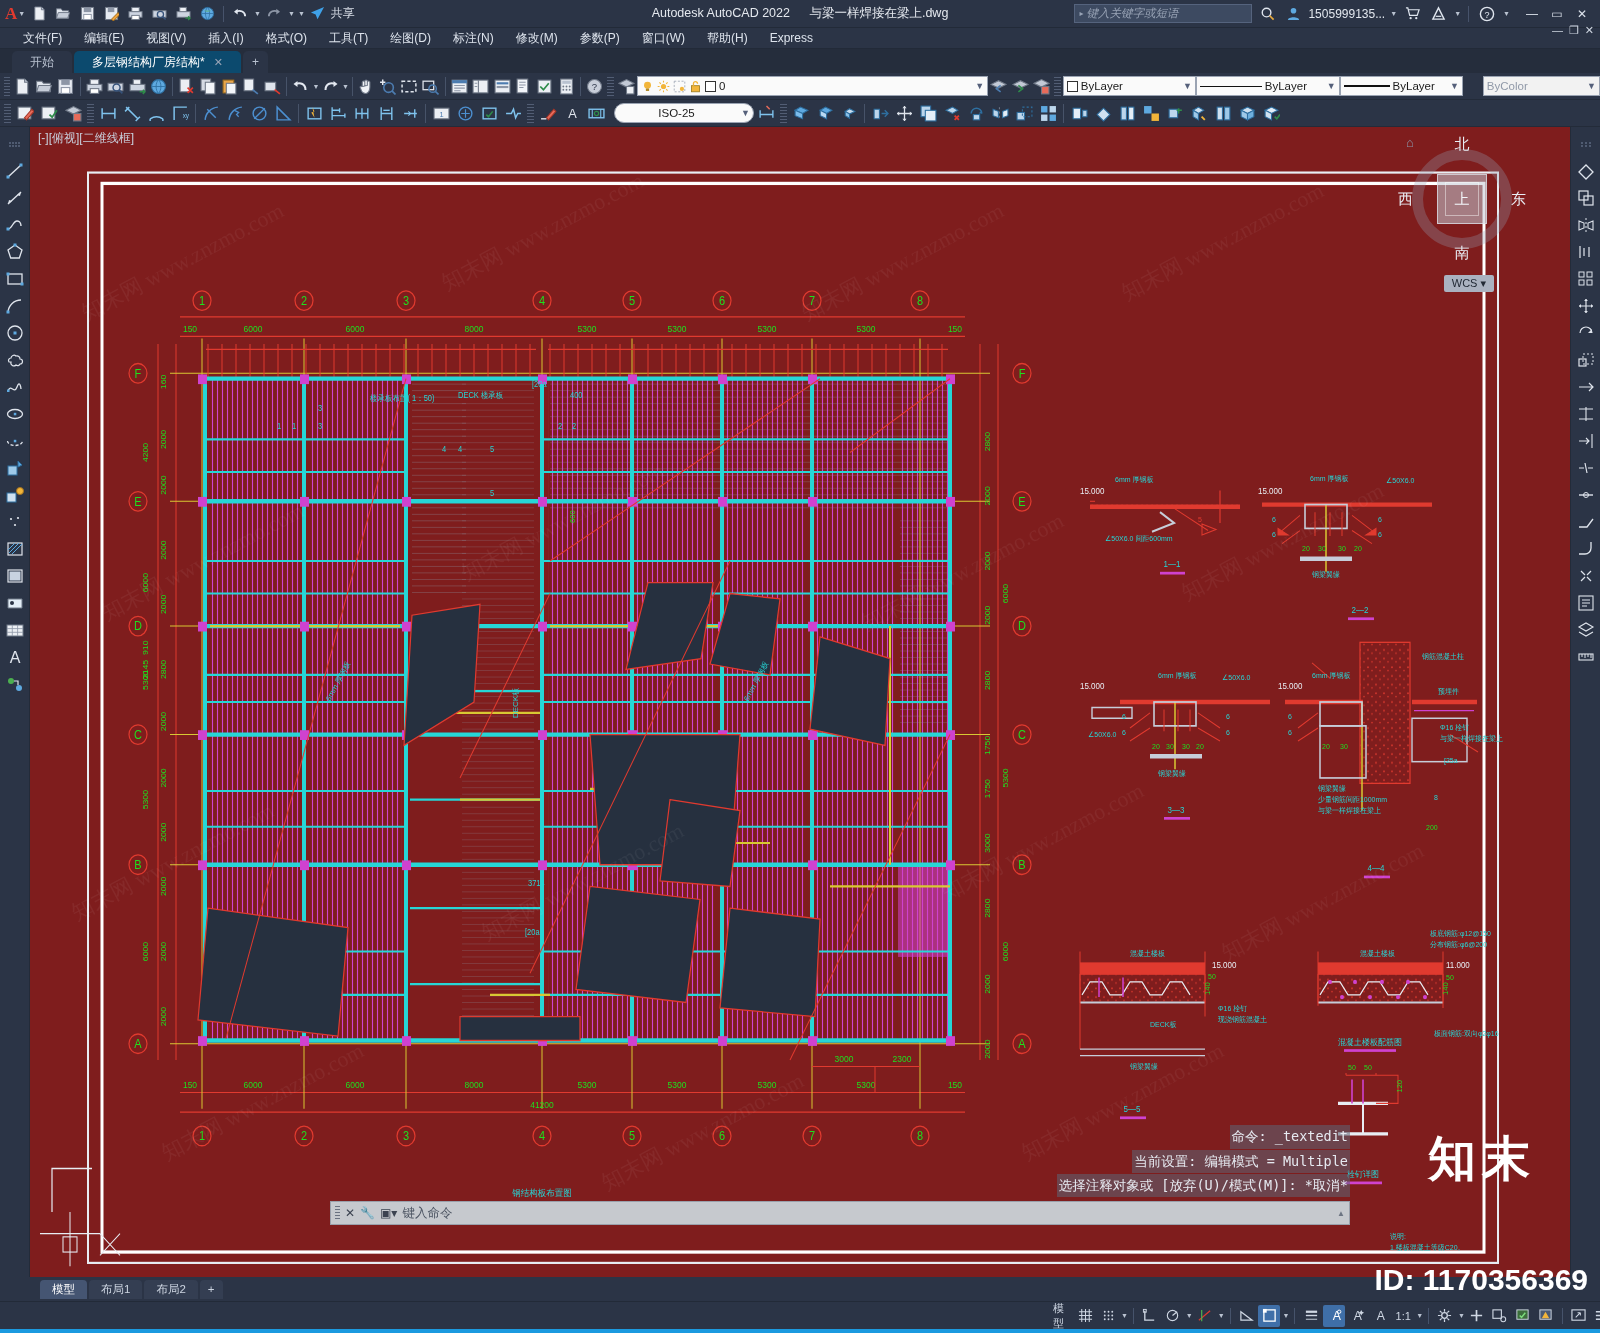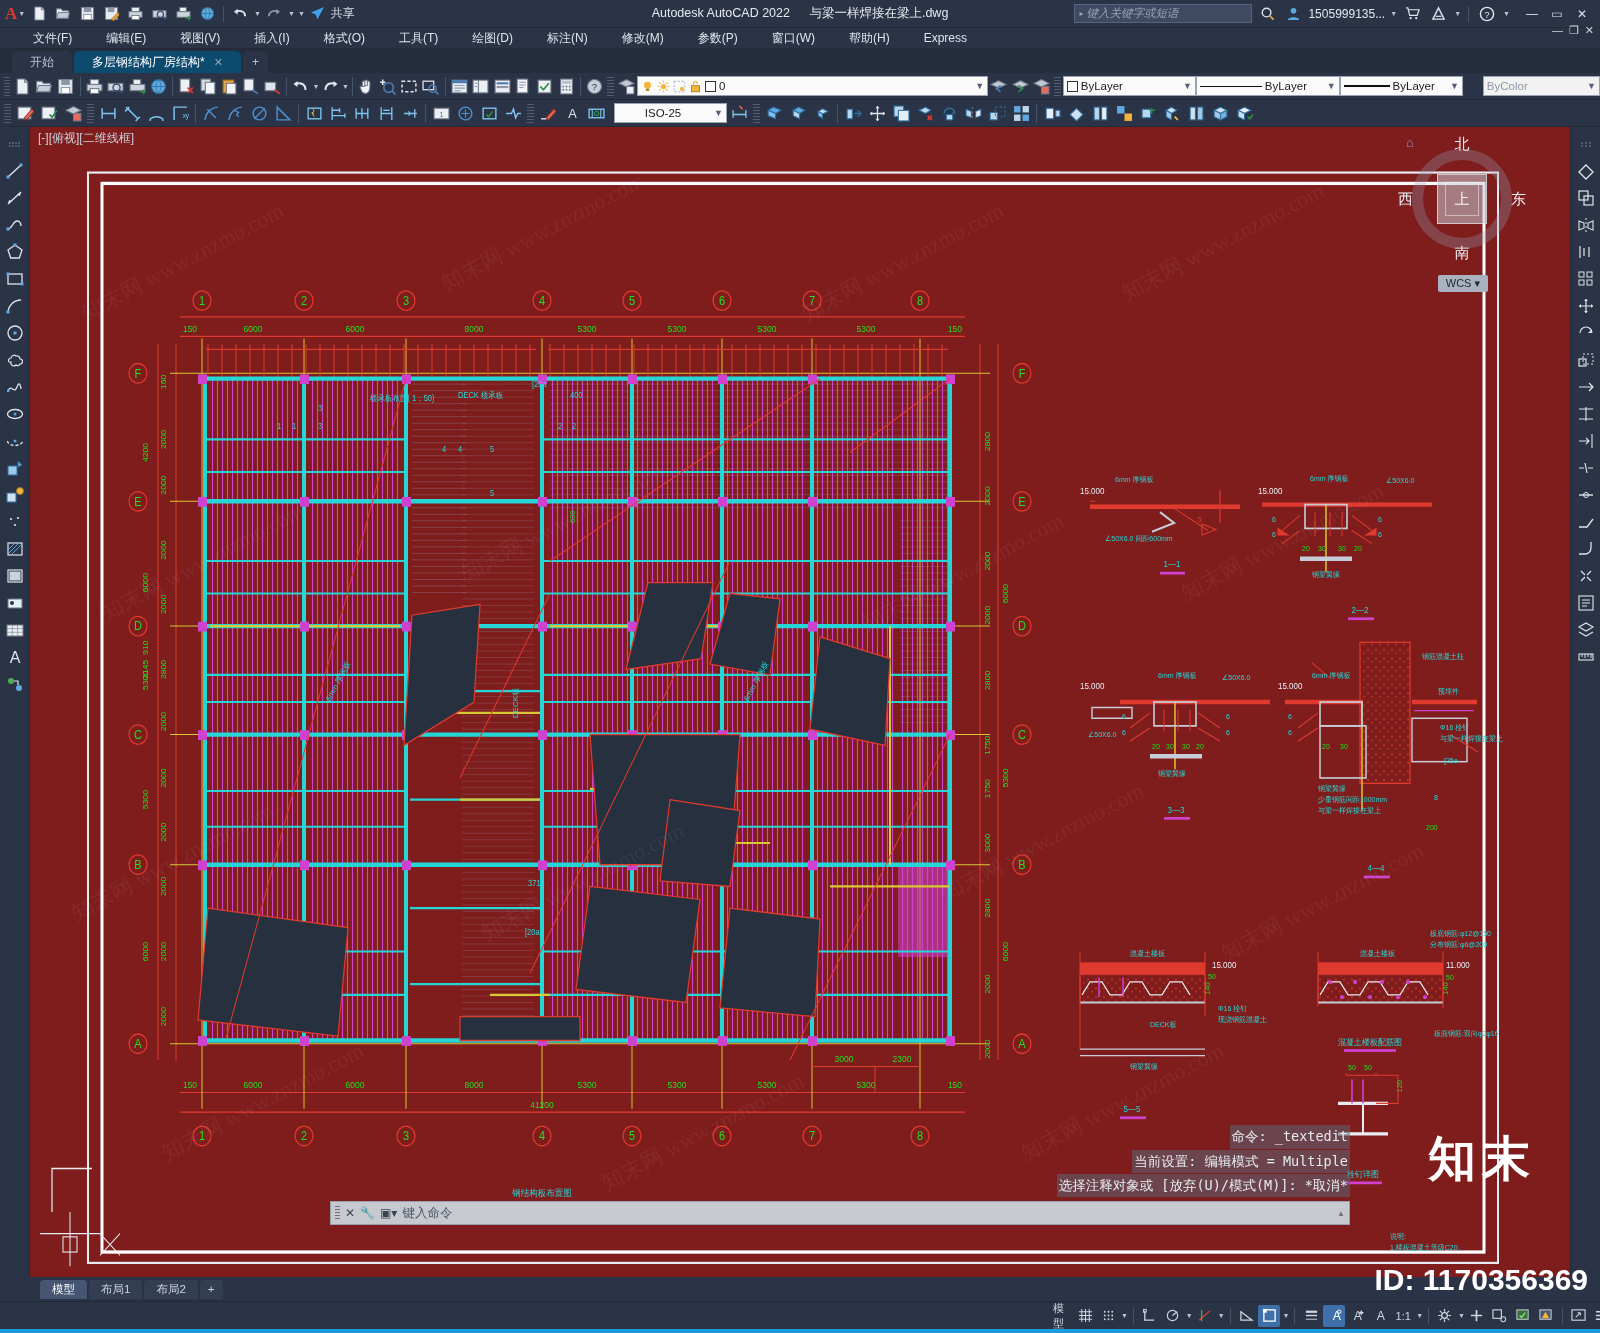--- a/index.html
+++ b/index.html
@@ -40,21 +40,21 @@
   }
   .searchbox .arr { font-size:8px; margin-right:3px; font-style:normal; }
   .userid { font-size:12px; color:#e2e7ee; }
   .winbtns { display:flex; align-items:center; gap:1px; margin-left:6px; }
   .winbtn { width:24px; height:20px; display:flex; align-items:center; justify-content:center;
             font-size:12px; color:#dde3ec; }
   .subwin { position:absolute; right:6px; top:24px; display:flex; gap:6px; font-size:11px; color:#cfd6e1; }
 
   
   .menubar { height:21px; background:#2b3446; display:flex; align-items:center;
-             padding-left:22px; gap:12px; border-bottom:1px solid #222a38; }
+             padding-left:12px; gap:0px; border-bottom:1px solid #222a38; }
   .menuitem { padding:2px 11px; font-size:12px; color:#dde3ec; cursor:default; }
 
   
   .tabbar { height:24px; background:#252d3c; display:flex; align-items:flex-end; padding-left:12px; }
   .ftab {
     height:22px; padding:0 18px; display:flex; align-items:center; font-size:12px;
     color:#b9c2d0; border-radius:5px 5px 0 0; background:#2b3446; margin-right:2px;
   }
   .ftab.active { background:#3a4considerable; }
   .ftab.active { background:#0c4a6e; color:#ffffff; }
@@ -111,21 +111,21 @@
     background:rgba(196,203,214,.55); border:1px solid rgba(226,231,238,.7);
     display:flex; align-items:center; justify-content:center; }
   .vc-box .inner { width:34px; height:34px; border:1px solid rgba(255,255,255,.45);
     display:flex; align-items:center; justify-content:center; color:#f2f5f9; font-size:15px; }
   .vc-lbl { position:absolute; color:#e9eef5; font-size:15px; }
   .vc-n { left:50%; top:-4px; transform:translateX(-50%); }
   .vc-s { left:50%; bottom:-4px; transform:translateX(-50%); }
   .vc-w { left:-4px; top:50%; transform:translateY(-50%); }
   .vc-e { right:-4px; top:50%; transform:translateY(-50%); }
   .vc-home { position:absolute; left:4px; top:-4px; color:#8c97a9; font-size:13px; }
-  .wcsbtn { position:absolute; right:82px; top:148px; background:#aab2c0; color:#222a35;
+  .wcsbtn { position:absolute; right:76px; top:148px; background:#aab2c0; color:#222a35;
     font-size:11px; padding:2px 8px; border-radius:2px; z-index:7; }
 
   
   .cmdwin { position:absolute; left:300px; bottom:52px; width:1020px; z-index:9; }
   .cmdhist { font-family:"DejaVu Sans Mono", monospace; font-size:13.5px; line-height:1.72;text-align:right; }
   .cmdhist div { color:#e6eaf1; background:rgba(92,101,116,.55); display:inline-block;
                  padding:0 2px; margin-bottom:1px; }
   .cmdbar {
     margin-top:3px; height:24px; background:#c6c9ce; border:1px solid #9aa0ab;
     display:flex; align-items:center; gap:5px; padding:0 4px;
@@ -721,21 +721,21 @@
           <text x="8" y="12" font-size="12" fill="#dfe4ec" text-anchor="middle">A</text>
         </svg>
       </div>
     <div class="ti">
         <svg width="17" height="17" viewBox="0 0 16 16">
           <rect x="1" y="4" width="14" height="8" fill="none" stroke="#7fc3ee" stroke-width="1.3"></rect>
           <path d="M4 4v8M12 4v8" stroke="#7fc3ee"></path>
           <circle cx="8" cy="8" r="2" fill="none" stroke="#2e8b4a" stroke-width="1.2"></circle>
         </svg>
       </div>
-    <div class="combo" style="width:113px; margin-left:6px;">
+    <div class="combo" style="width:140px; margin-left:6px;border-radius:10px;">
       <span class="cv" style="text-align:center">ISO-25</span>
       <span class="dd">▼</span>
     </div>
     <div class="ti">
         <svg width="17" height="17" viewBox="0 0 16 16">
           <path d="M2 5v7M14 5v7M2 9h12" stroke="#7fc3ee" stroke-width="1.3"></path>
           <path d="M8 1l3 3" stroke="#e76b5a" stroke-width="1.4"></path>
         </svg>
       </div>
 

